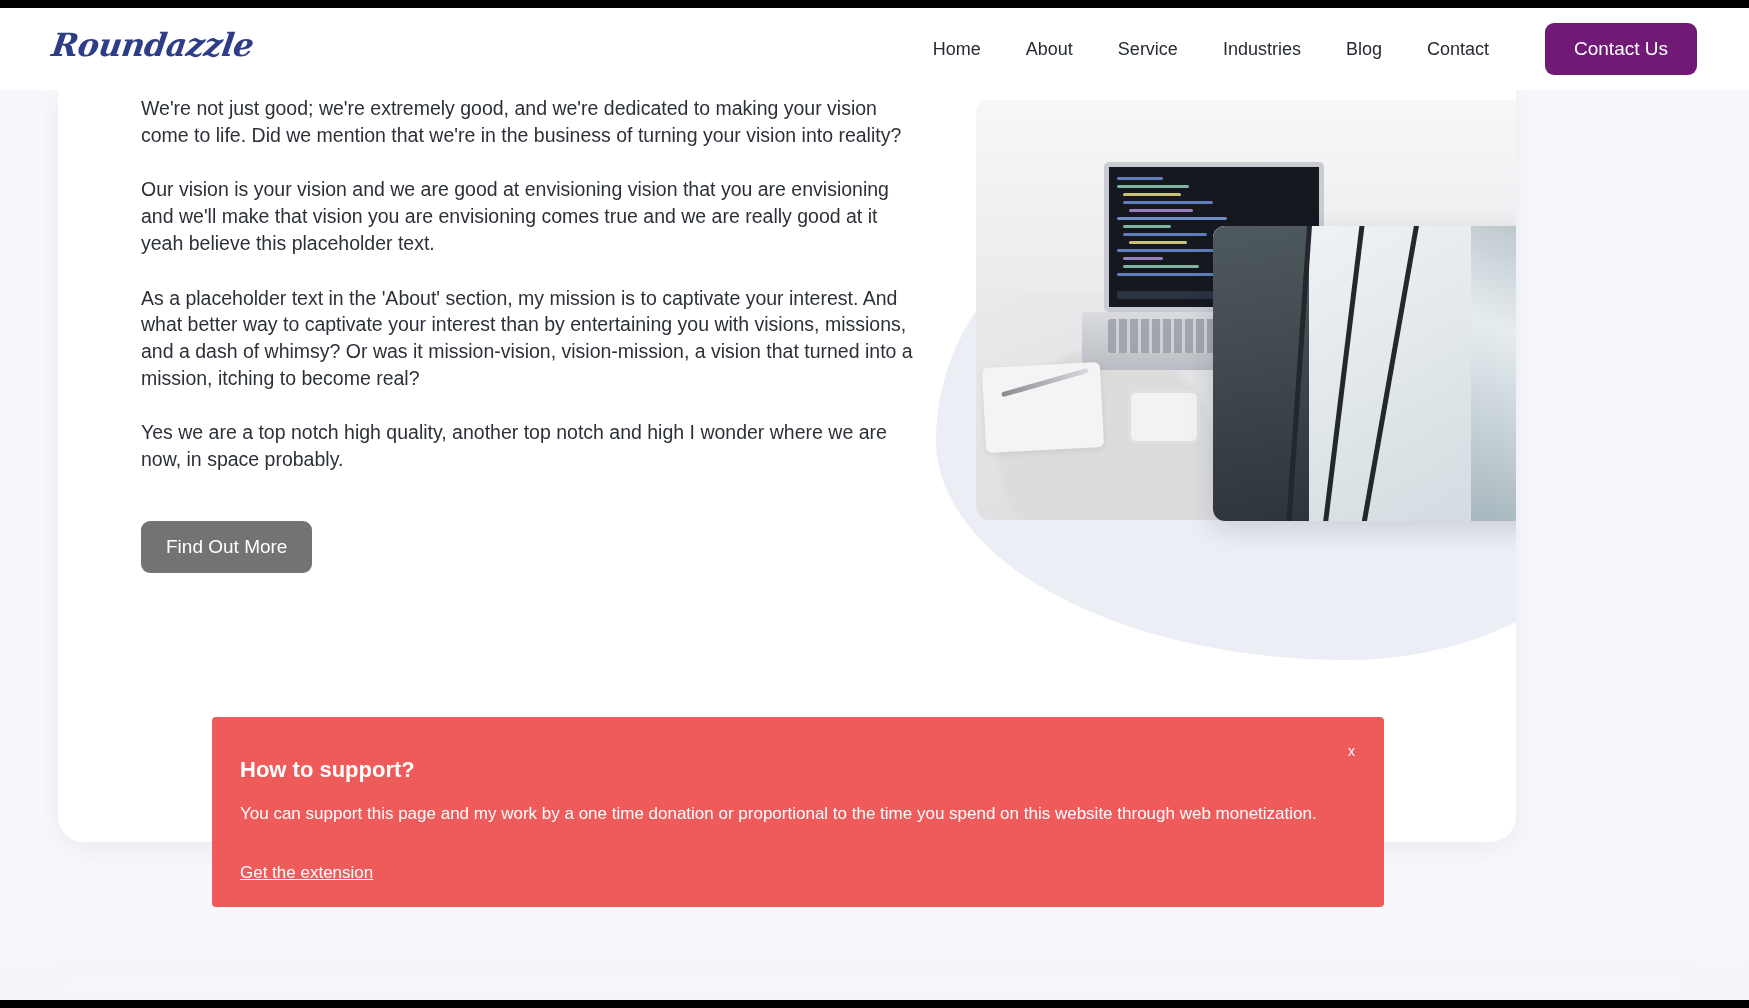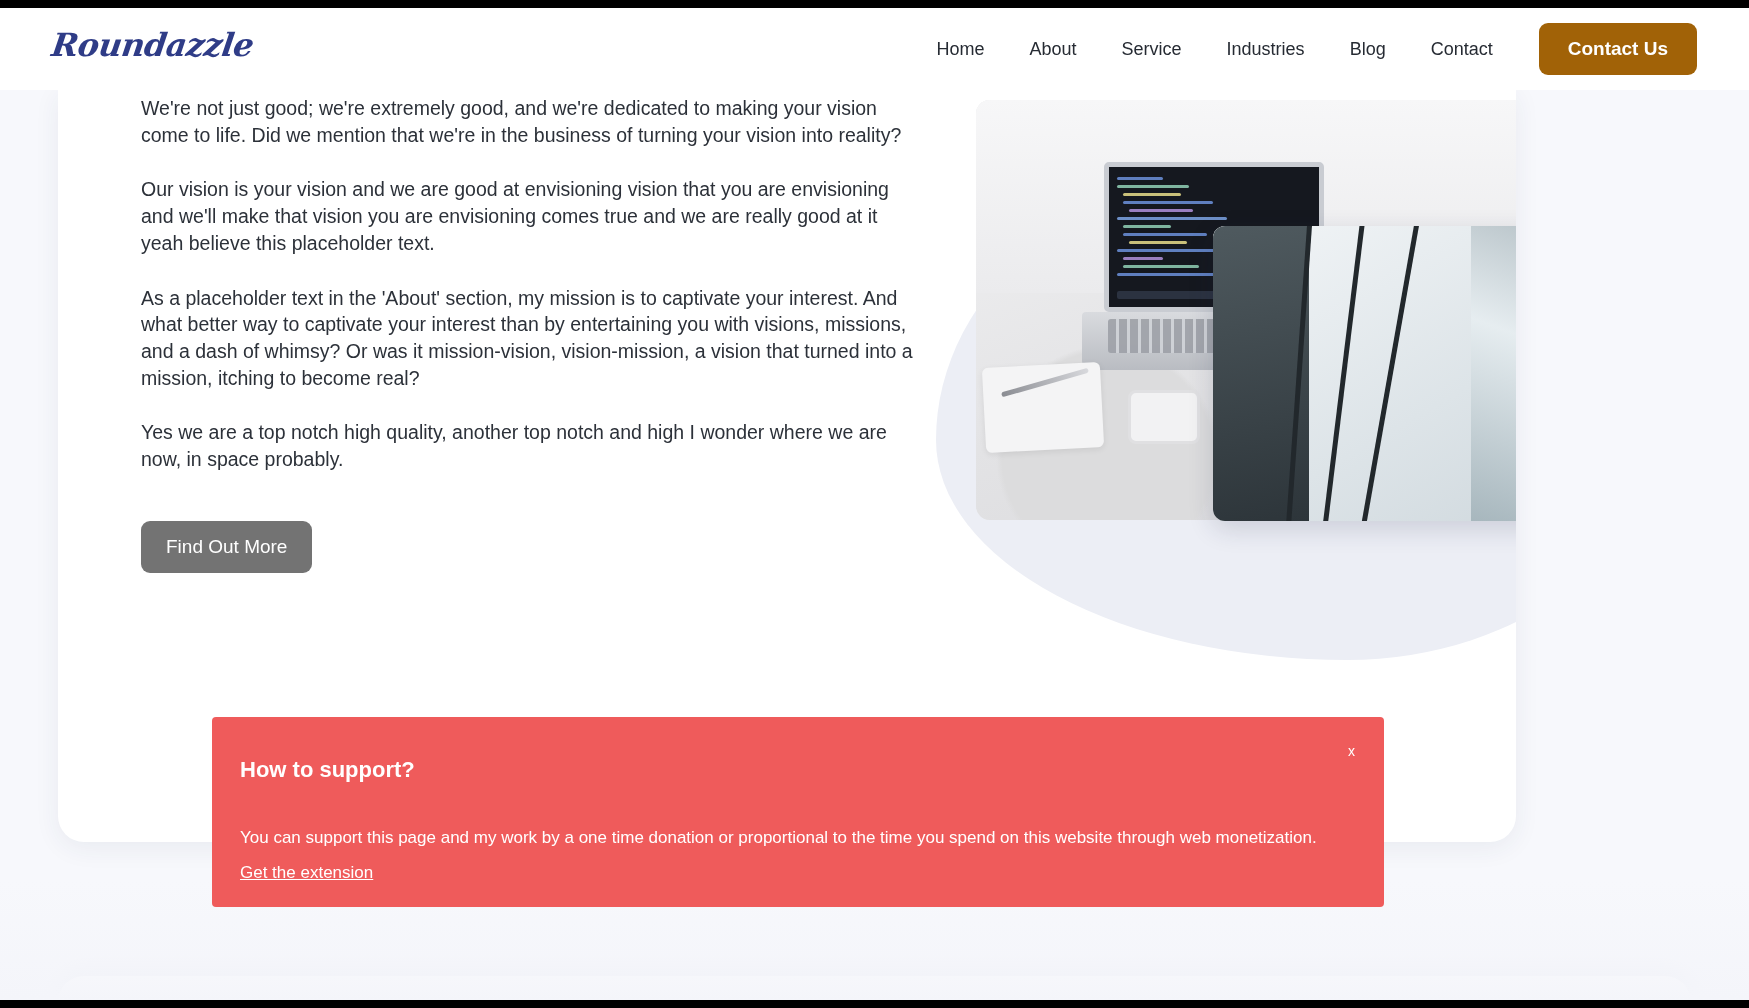--- a/index.html
+++ b/index.html
@@ -47,30 +47,29 @@
     gap: 15px;
   }
   .nav a {
     color: #262b33;
     font-size: 18px;
     text-decoration: none;
     padding: 6px 15px;
     white-space: nowrap;
   }
   .contact-btn {
-    margin-left: 16px;
-    background: #a16207;
+    margin-left: 26px;
+    background: #701a75;
     color: #ffffff;
     font-size: 19px;
     border: none;
     border-radius: 9px;
     padding: 15px 29px;
     cursor: pointer;
     white-space: nowrap;
-    font-weight: bold;
   }
   
   .page-card {
     position: absolute;
     left: 58px; top: 82px;
     width: 1458px; height: 752px;
     background: #ffffff;
     border-radius: 0 0 26px 26px;
     box-shadow: 0 6px 26px rgba(40,50,90,0.07);
     overflow: hidden;
@@ -242,21 +241,20 @@
     font-weight: bold;
     text-align: right;
   }
   .support-body {
     position: absolute;
     left: 28px; top: 86px;
     width: 1118px;
     font-size: 17px;
     line-height: 1.3;
     text-align: justify;
-    margin-top: 24px;
   }
   .support-link {
     position: absolute;
     left: 28px; top: 146px;
     font-size: 17px;
     color: #ffffff;
     text-decoration: underline;
     cursor: pointer;
   }
   .support-close {

